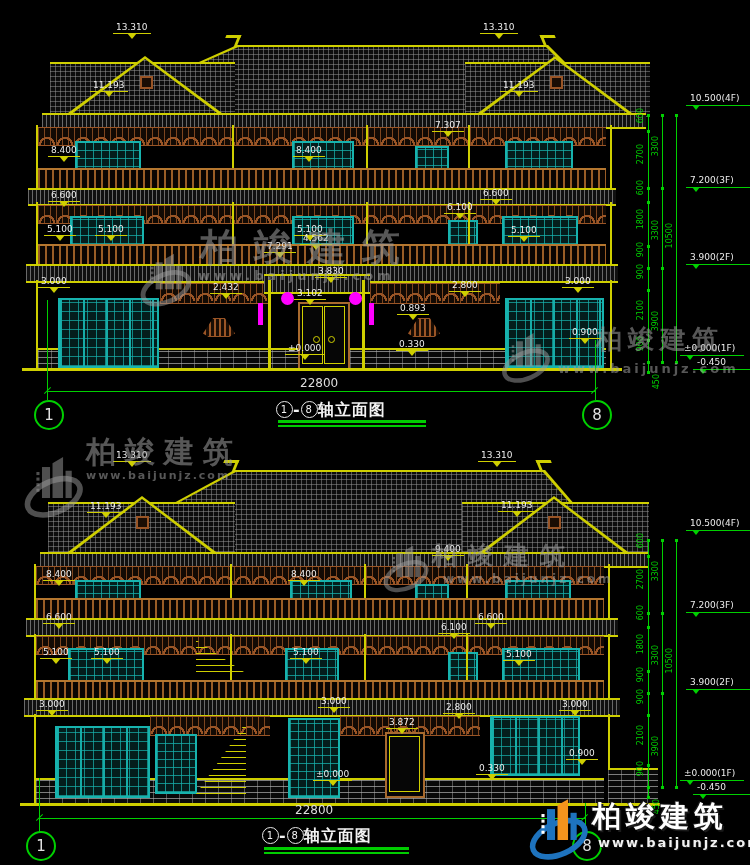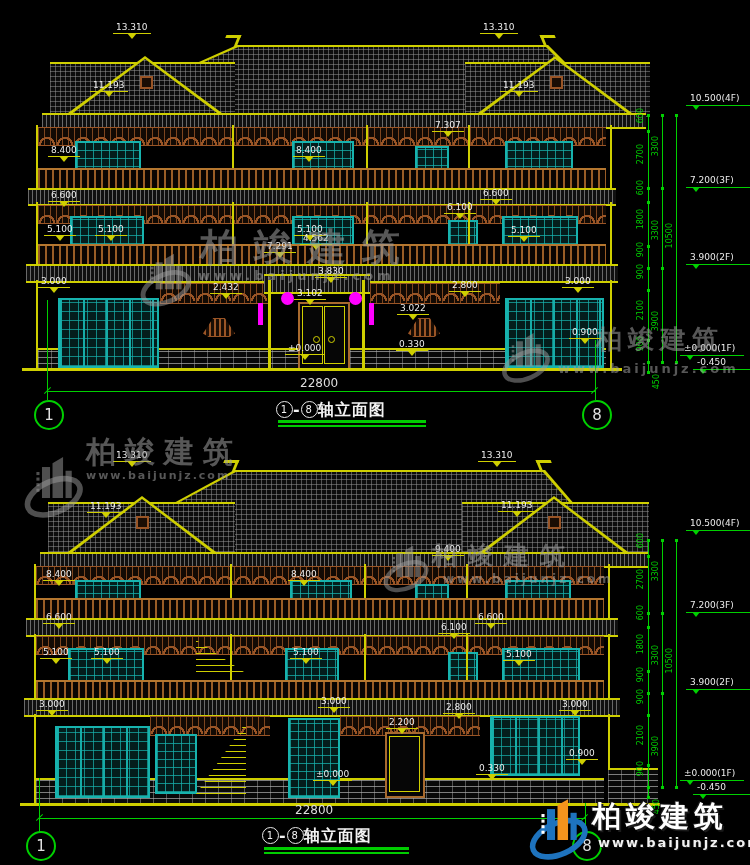--- a/index.html
+++ b/index.html
@@ -202,21 +202,21 @@
   <div class="ann" style="left:294px;top:224px;"><span>5.100</span></div>
   <div class="ann" style="left:508px;top:225px;"><span>5.100</span></div>
   <div class="ann" style="left:300px;top:233px;"><span>4.562</span></div>
   <div class="ann" style="left:264px;top:241px;"><span>7.291</span></div>
   <div class="ann" style="left:38px;top:276px;"><span>3.000</span></div>
   <div class="ann" style="left:562px;top:276px;"><span>3.000</span></div>
   <div class="ann" style="left:449px;top:280px;"><span>2.800</span></div>
   <div class="ann" style="left:210px;top:282px;"><span>2.432</span></div>
   <div class="ann" style="left:315px;top:266px;"><span>3.830</span></div>
   <div class="ann" style="left:294px;top:288px;"><span>3.102</span></div>
-  <div class="ann" style="left:397px;top:303px;"><span>3.022</span></div>
+  <div class="ann" style="left:397px;top:303px;"><span>0.893</span></div>
   <div class="ann" style="left:285px;top:343px;"><span>±0.000</span></div>
   <div class="ann" style="left:396px;top:339px;"><span>0.330</span></div>
   <div class="ann" style="left:569px;top:327px;"><span>0.900</span></div>
 
   <div>
     <div class="abs vline" style="left:648px;top:115px;height:257px;"></div>
     <div class="abs vline" style="left:662px;top:115px;height:247px;"></div>
     <div class="abs vline" style="left:676px;top:115px;height:247px;"></div>
     <div class="tick" style="left:647px;top:114px;"></div>
       <div class="tick" style="left:647px;top:130px;"></div>
@@ -342,21 +342,21 @@
   <div class="ann" style="left:475px;top:612px;"><span>6.600</span></div>
   <div class="ann" style="left:438px;top:622px;"><span>6.100</span></div>
   <div class="ann" style="left:40px;top:647px;"><span>5.100</span></div>
   <div class="ann" style="left:91px;top:647px;"><span>5.100</span></div>
   <div class="ann" style="left:290px;top:647px;"><span>5.100</span></div>
   <div class="ann" style="left:503px;top:649px;"><span>5.100</span></div>
   <div class="ann" style="left:36px;top:699px;"><span>3.000</span></div>
   <div class="ann" style="left:318px;top:696px;"><span>3.000</span></div>
   <div class="ann" style="left:559px;top:699px;"><span>3.000</span></div>
   <div class="ann" style="left:443px;top:702px;"><span>2.800</span></div>
-  <div class="ann" style="left:386px;top:717px;"><span>2.200</span></div>
+  <div class="ann" style="left:386px;top:717px;"><span>3.872</span></div>
   <div class="ann" style="left:313px;top:769px;"><span>±0.000</span></div>
   <div class="ann" style="left:476px;top:763px;"><span>0.330</span></div>
   <div class="ann" style="left:566px;top:748px;"><span>0.900</span></div>
 
   <div>
     <div class="abs vline" style="left:648px;top:540px;height:257px;"></div>
     <div class="abs vline" style="left:662px;top:540px;height:247px;"></div>
     <div class="abs vline" style="left:676px;top:540px;height:247px;"></div>
     <div class="tick" style="left:647px;top:539px;"></div>
       <div class="tick" style="left:647px;top:555px;"></div>

